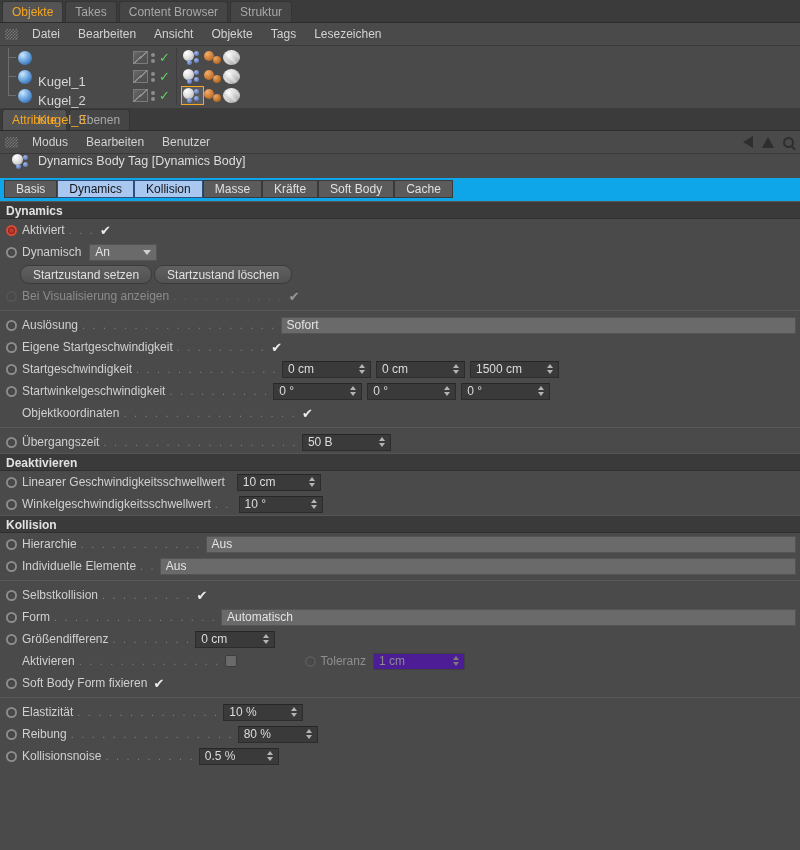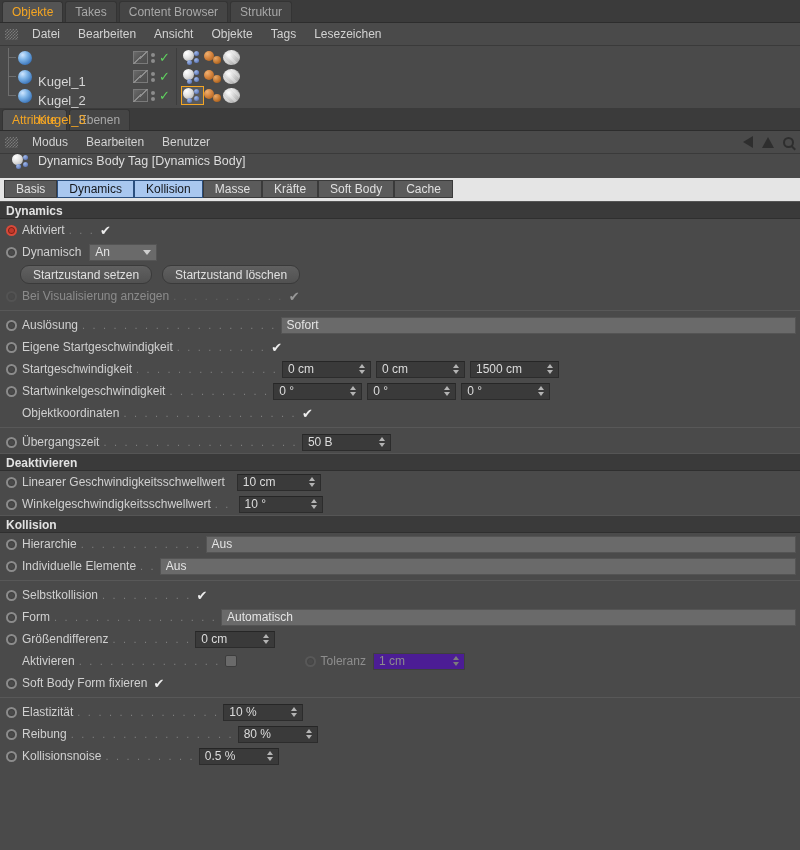--- a/index.html
+++ b/index.html
@@ -130,21 +130,21 @@
 
   
   .objhdr {
     display: flex; align-items: flex-start; height: 24px;
     background: #4a4a4a; padding-left: 12px;
   }
   .objhdr .ico-dyn { margin-right: 7px; }
   .objhdr .title { font-size: 12.5px; color: #dcdcdc; }
 
   
-  .atabs { display: flex; padding: 2px 4px 3px 4px; background: #e5e5e5; }
+  .atabs { display: flex; padding: 2px 4px 3px 4px; background: #0ea5e9; }
   .atab {
     height: 18px; line-height: 17px;
     padding: 0 11px;
     font-size: 12px;
     color: #e0e0e0;
     background: #5b5b5b;
     border: 1px solid #3a3a3a;
     white-space: nowrap;
   }
   .atab.on { background: #a9c7ef; color: #16181c; border-color: #2b4f7e; }
@@ -415,21 +415,21 @@
   <div class="prow">
     <div class="bullet"></div>
     <div class="plabel">Dynamisch</div>
     <div style="width:8px"></div>
     <div class="combo small">
       <span class="cval">An</span>
       <span class="carrow"></span>
     </div>
   </div>
 
-  <div class="prow" style="padding-left:20px; gap:10px;">
+  <div class="prow" style="padding-left:20px; gap:2px;">
     <div class="btn">Startzustand setzen</div>
     <div class="btn">Startzustand löschen</div>
   </div>
 
   <div class="prow dim">
     <div class="bullet ghost"></div>
     <div class="plabel">Bei Visualisierung anzeigen</div>
     <div class="dots">. . . . . . . . . . .</div>
     <div class="chk">✔</div>
   </div>

